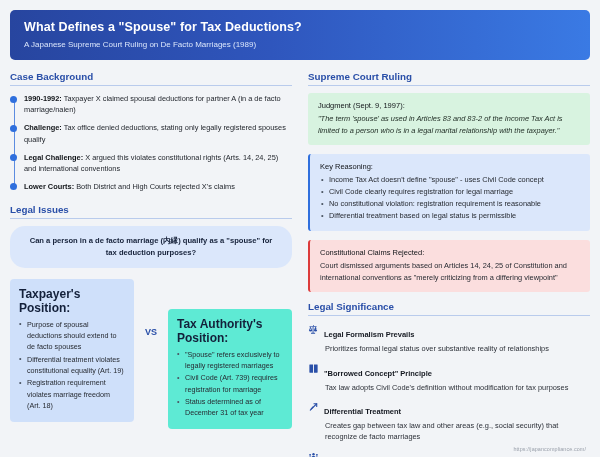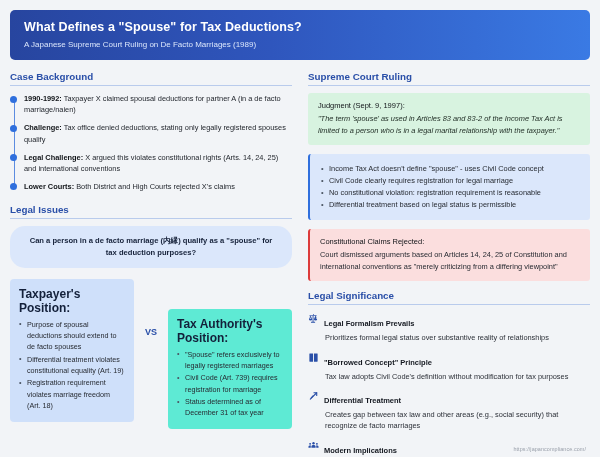--- a/index.html
+++ b/index.html
@@ -264,20 +264,21 @@
     <div class="col">
 
       <div class="sec-title">Supreme Court Ruling</div>
 
       <div class="callout judgment">
         <div class="callout-title">Judgment (Sept. 9, 1997):</div>
         <div class="callout-body">"The term 'spouse' as used in Articles 83 and 83-2 of the Income Tax Act is limited to a person who is in a legal marital relationship with the taxpayer."</div>
       </div>
 
       <div class="callout reasoning">
+        <div class="callout-title">Key Reasoning:</div>
         <ul class="reason-list">
           <li>Income Tax Act doesn't define "spouse" - uses Civil Code concept</li>
           <li>Civil Code clearly requires registration for legal marriage</li>
           <li>No constitutional violation: registration requirement is reasonable</li>
           <li>Differential treatment based on legal status is permissible</li>
         </ul>
       </div>
 
       <div class="callout rejected">
         <div class="callout-title">Constitutional Claims Rejected:</div>

